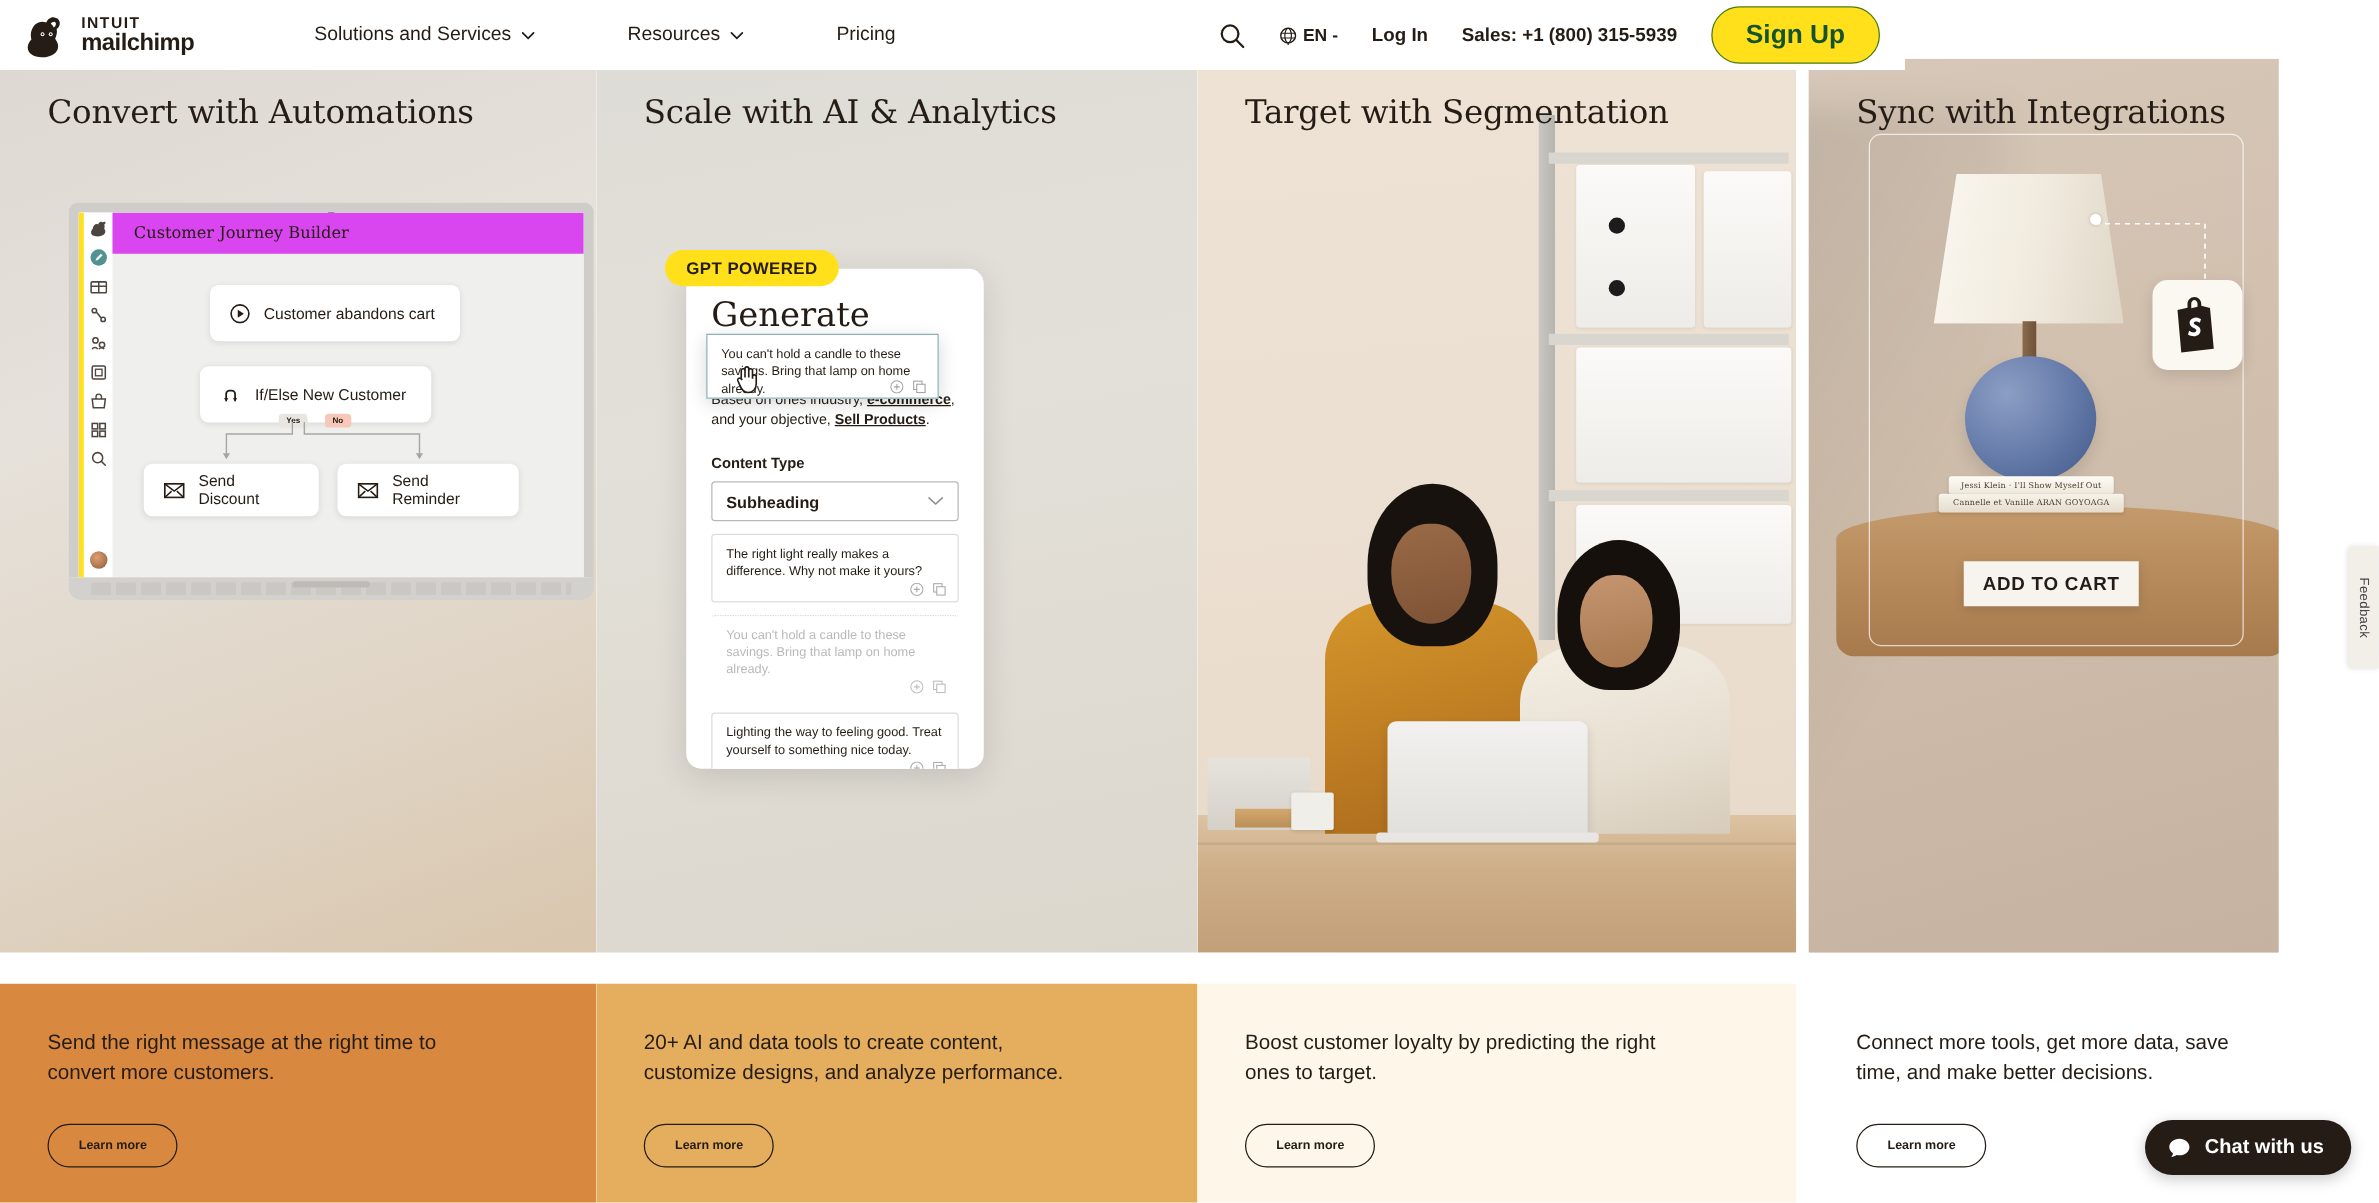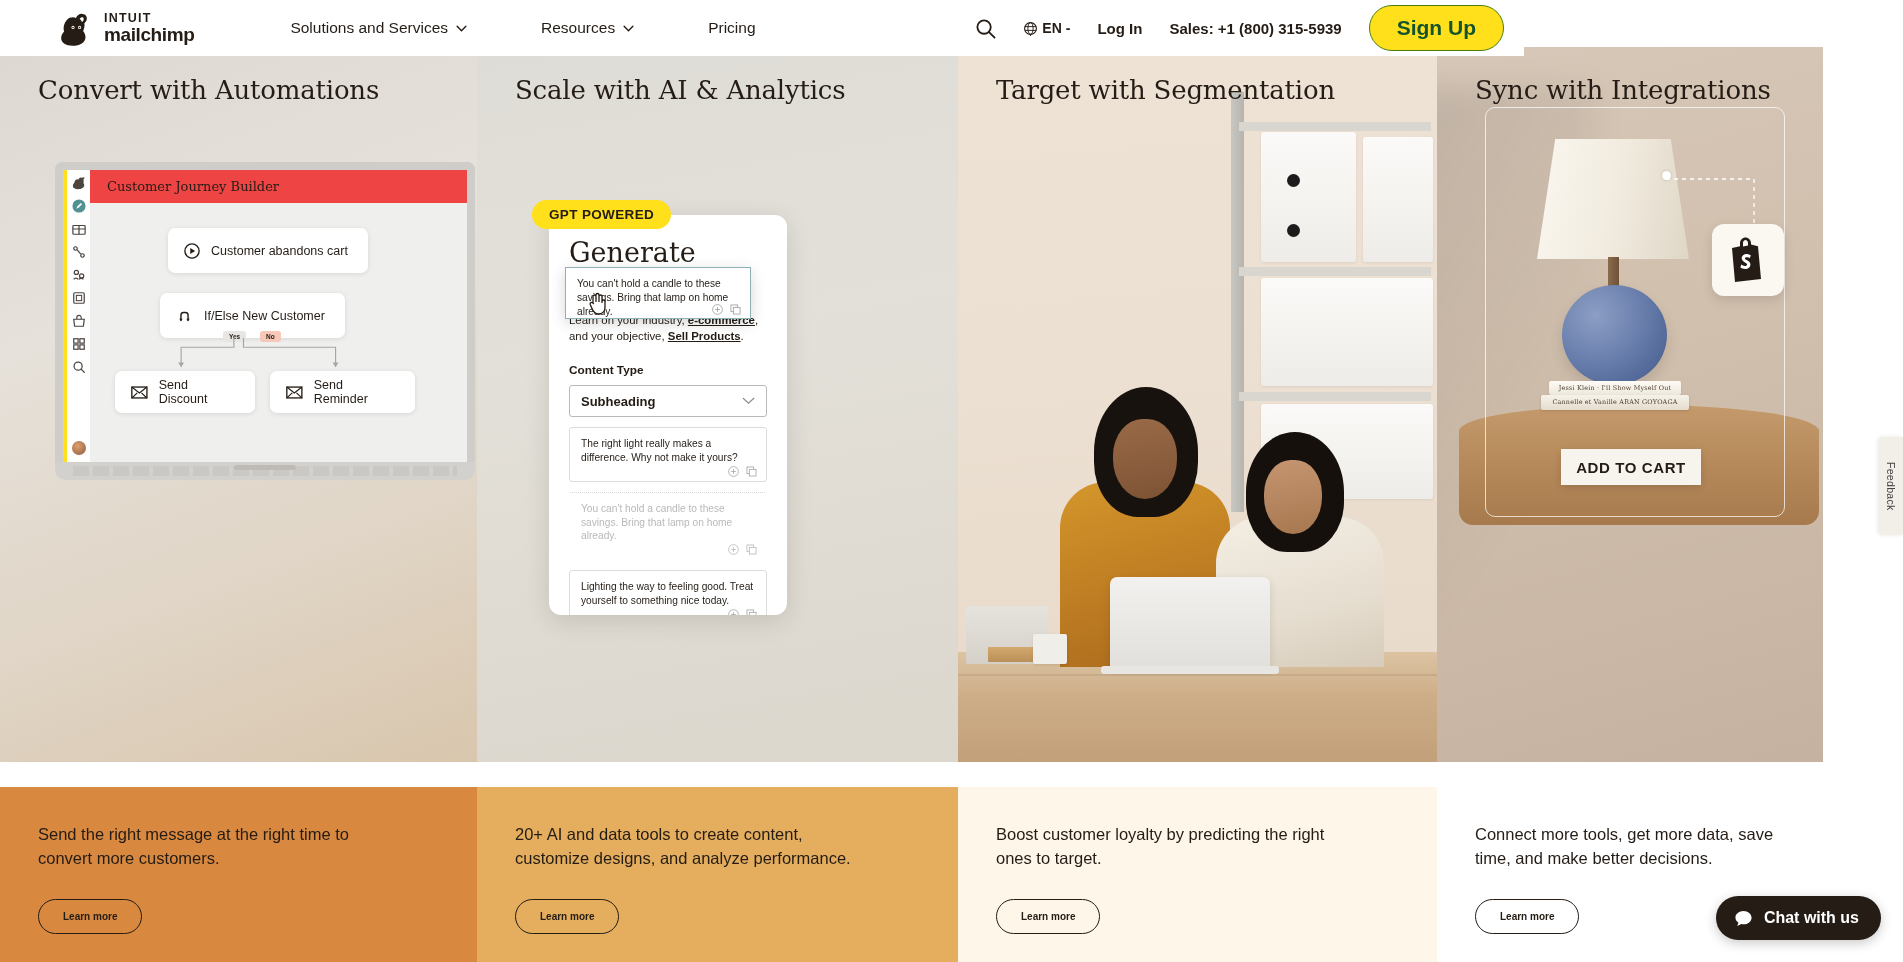--- a/index.html
+++ b/index.html
@@ -7,21 +7,21 @@
   html,body { width:1903px; height:962px; overflow:hidden; }
   body {
     font-family:"Liberation Sans", sans-serif;
     background:#fff; color:#241c15;
     -webkit-font-smoothing:antialiased;
   }
 
   
   .header {
     position:absolute; top:0; left:0; width:1524px; height:56px;
-    background:#fff; display:flex; align-items:center; z-index:50;padding-left:39px;
+    background:#fff; display:flex; align-items:center; z-index:50;
   }
   .logo-wrap { display:flex; align-items:center; margin-left:18px; gap:9px; }
   .logo-mark { width:38px; height:38px; flex:0 0 38px; }
   .logo-text { display:flex; flex-direction:column; line-height:1; }
   .logo-intuit { font-size:12.5px; font-weight:700; letter-spacing:1.2px; color:#241c15; }
   .logo-mc { font-size:19px; font-weight:800; letter-spacing:-0.4px; color:#241c15; margin-top:1px; }
 
   .nav { display:flex; align-items:center; margin-left:60px; gap:38px; }
   .nav-item {
     display:flex; align-items:center; gap:8px;
@@ -41,21 +41,21 @@
     padding:10px 27px; font-size:21px; font-weight:700; color:#14532d;
     cursor:pointer; font-family:inherit;
   }
 
   
   .grid { position:absolute; top:47px; left:0; width:1903px; height:915px; display:flex; }
   .col { position:relative; height:915px; overflow:hidden; }
   .col.c1 { width:477px; }
   .col.c2 { width:481px; }
   .col.c3 { width:479px; }
-  .col.c4 { width:386px; }
+  .col.c4 { width:386px;padding-left:10px; }
 
   .hero { position:relative; height:715px; overflow:hidden; }
   .hero-title {
     position:absolute; top:28px; left:38px; z-index:5;
     font-family:"DejaVu Serif", "Liberation Serif", serif;
     font-size:26px; font-weight:400; color:#241c15; letter-spacing:-0.2px;
   }
   .col.c1 .hero { background:linear-gradient(160deg,#ded8d2 0%,#e6e1da 35%,#e0d5c6 70%,#d9c6ad 100%); }
   .col.c2 .hero { background:linear-gradient(170deg,#dedcd6 0%,#e3e0d9 40%,#dcd7cd 100%); }
   .col.c3 .hero { background:linear-gradient(170deg,#ead9ca 0%,#e8dccf 50%,#e3d3c2 100%); }
@@ -88,21 +88,21 @@
     background:#fff; border-left:4px solid #ffe01b;
     display:flex; flex-direction:column; align-items:center; padding-top:6px; gap:9px;
   }
   .app-sb-icon { width:14px; height:14px; opacity:.82; }
   .app-sb-avatar {
     width:14px; height:14px; border-radius:50%;
     background:radial-gradient(circle at 40% 35%, #e0a070, #8b5a3c);
     margin-top:auto; margin-bottom:7px;
   }
   .app-top {
-    position:absolute; left:27px; top:0; right:0; height:33px; background:#ef4444;
+    position:absolute; left:27px; top:0; right:0; height:33px; background:#d946ef;
     display:flex; align-items:center; padding-left:17px;
     font-family:"DejaVu Serif","Liberation Serif",serif; font-size:13px; color:#241c15;
   }
   .flow { position:absolute; left:27px; top:33px; right:0; bottom:0; }
   .node {
     position:absolute; background:#fff; border-radius:7px;
     box-shadow:0 1px 5px rgba(0,0,0,.10);
     display:flex; align-items:center; gap:11px;
     font-size:12.5px; color:#241c15; padding:0 16px;
   }
@@ -430,21 +430,21 @@
 
   <section class="col c2">
     <div class="hero">
       <h2 class="hero-title">Scale with AI &amp; Analytics</h2>
 
       <div class="gpt-badge">GPT POWERED</div>
 
       <div class="gen-card">
         <div class="gen-title">Generate Email</div>
         <div class="gen-sub">
-          <span>Learn on your industry,</span>
+          <span>Based on ones industry,</span>
           <b>e-commerce</b><span>, and your objective,</span>
           <b>Sell Products</b><span>.</span>
         </div>
 
         <div class="gen-label">Content Type</div>
         <div class="gen-select">
           <span>Subheading</span>
           <svg width="13" height="8" viewBox="0 0 14 9">
             <path d="M1 1.5L7 7L13 1.5" stroke="#8d8d8d" stroke-width="1.4" fill="none" stroke-linecap="round"></path>
           </svg>

